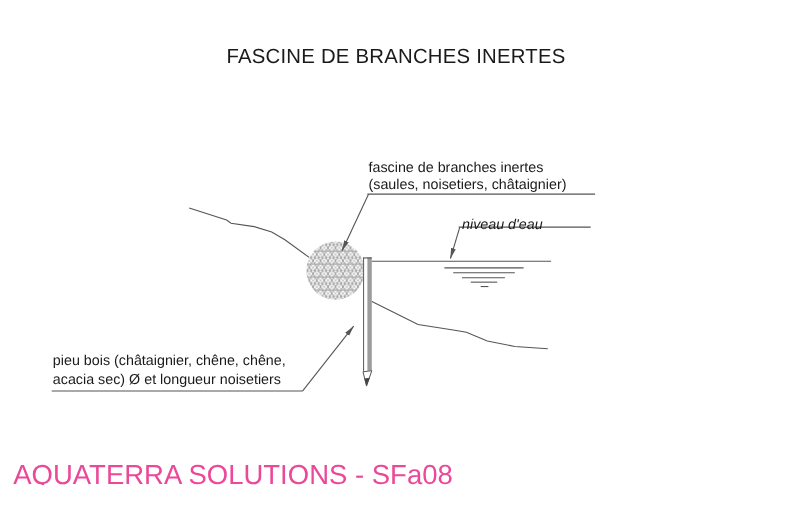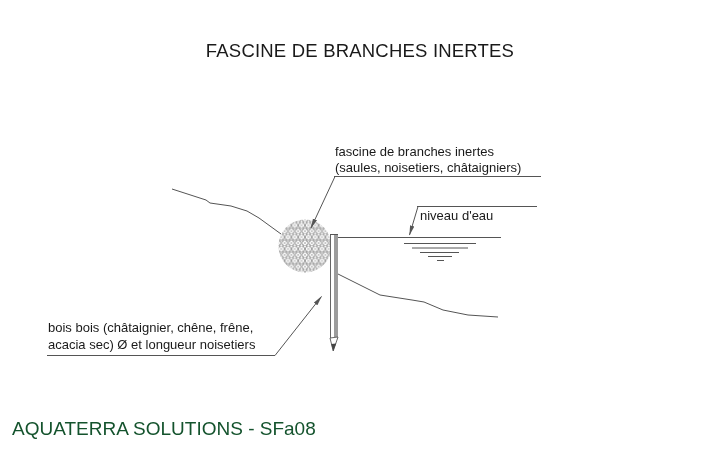--- a/index.html
+++ b/index.html
@@ -41,34 +41,35 @@
     white-space: nowrap;
   }
   .note .ln { display: block; }
   .fascine-label {
     left: 335px;
     top: 144px;
     line-height: 15.5px;
   }
   .water-label {
     left: 420px;
-    top: 208px;
+    top: 196px;
     line-height: 15px;
+    font-style: italic;
   }
   .stake-label {
     left: 48px;
     top: 320px;
     line-height: 16.5px;
   }
   .footer {
     position: absolute;
     left: 12px;
     top: 418px;
-    font-size: 19px;
-    color: #14532d;
+    font-size: 25px;
+    color: #ec4899;
     white-space: nowrap;
   }
 </style>
 </head>
 <body>
 
 <div id="page">
 
   <svg id="drawing-svg" viewBox="0 0 720 460" xmlns="http://www.w3.org/2000/svg">
     <defs>
@@ -115,25 +116,25 @@
 
     <line x1="335" y1="176.5" x2="311" y2="228" stroke="#555555" stroke-width="1" marker-end="url(#arrow)"></line>
     <line x1="418" y1="206.5" x2="409.5" y2="235" stroke="#555555" stroke-width="1" marker-end="url(#arrow)"></line>
     <line x1="275" y1="355.5" x2="321.5" y2="296.5" stroke="#555555" stroke-width="1" marker-end="url(#arrow)"></line>
   </svg>
 
   <div class="title">FASCINE DE BRANCHES INERTES</div>
 
   <div class="note fascine-label">
     <span class="ln">fascine de branches inertes</span>
-    <span class="ln">(saules, noisetiers, châtaigniers)</span>
+    <span class="ln">(saules, noisetiers, châtaignier)</span>
   </div>
 
   <div class="note water-label">niveau d'eau</div>
 
   <div class="note stake-label">
-    <span class="ln">bois bois (châtaignier, chêne, frêne,</span>
+    <span class="ln">pieu bois (châtaignier, chêne, chêne,</span>
     <span class="ln">acacia sec) Ø et longueur noisetiers</span>
   </div>
 
   <div class="footer">AQUATERRA SOLUTIONS - SFa08</div>
 
 </div>
 
 </body></html>

